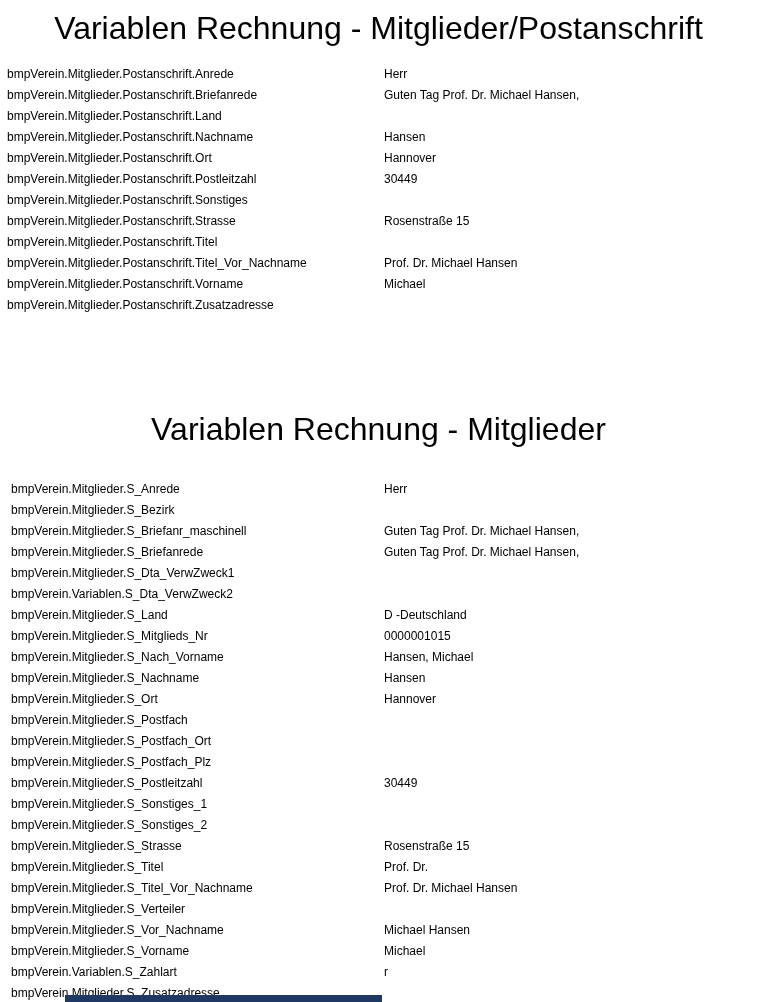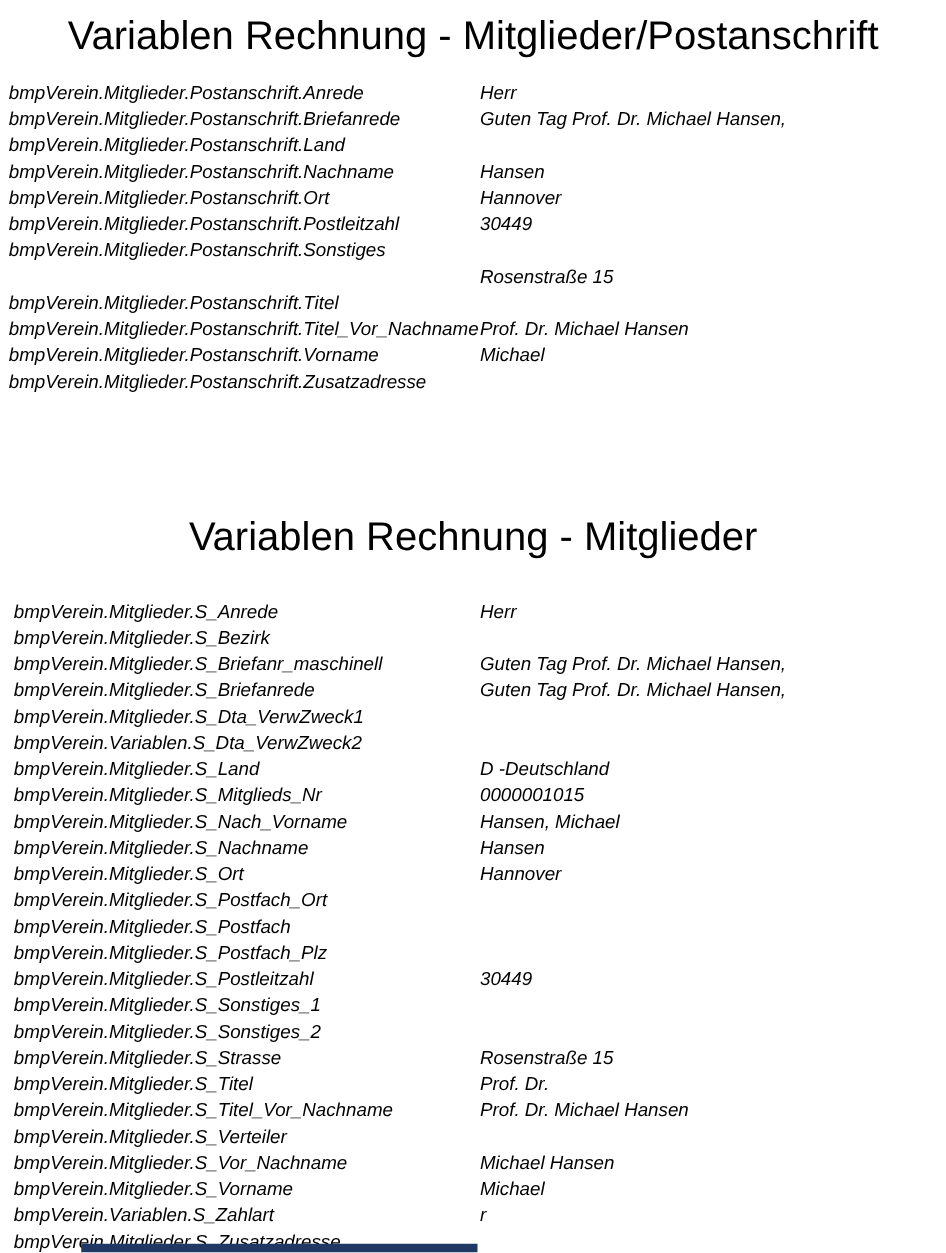--- a/index.html
+++ b/index.html
@@ -27,23 +27,22 @@
   .t2 { margin-top: 99px; }
   .var-list {
     position: relative;
   }
   .s1 { margin-top: 21px; --name-left: 7px; }
   .s2 { margin-top: 35px; --name-left: 11px; }
   .var-row {
     position: relative;
     height: 21px;
     line-height: 21px;
-    font-size: 15px;
+    font-size: 12px;
     white-space: nowrap;
-    font-style: italic;
   }
   .var-name {
     position: absolute;
     left: var(--name-left);
     top: 0;
   }
   .var-value {
     position: absolute;
     left: 384px;
     top: 0;
@@ -93,20 +92,21 @@
     <span class="var-name">bmpVerein.Mitglieder.Postanschrift.Postleitzahl</span>
     <span class="var-value">30449</span>
   </div>
 
   <div class="var-row">
     <span class="var-name">bmpVerein.Mitglieder.Postanschrift.Sonstiges</span>
     <span class="var-value"></span>
   </div>
 
   <div class="var-row">
+    <span class="var-name">bmpVerein.Mitglieder.Postanschrift.Strasse</span>
     <span class="var-value">Rosenstraße 15</span>
   </div>
 
   <div class="var-row">
     <span class="var-name">bmpVerein.Mitglieder.Postanschrift.Titel</span>
     <span class="var-value"></span>
   </div>
 
   <div class="var-row">
     <span class="var-name">bmpVerein.Mitglieder.Postanschrift.Titel_Vor_Nachname</span>
@@ -176,26 +176,26 @@
     <span class="var-name">bmpVerein.Mitglieder.S_Nachname</span>
     <span class="var-value">Hansen</span>
   </div>
 
   <div class="var-row">
     <span class="var-name">bmpVerein.Mitglieder.S_Ort</span>
     <span class="var-value">Hannover</span>
   </div>
 
   <div class="var-row">
+    <span class="var-name">bmpVerein.Mitglieder.S_Postfach</span>
+    <span class="var-value"></span>
+  </div>
+
+  <div class="var-row">
     <span class="var-name">bmpVerein.Mitglieder.S_Postfach_Ort</span>
-    <span class="var-value"></span>
-  </div>
-
-  <div class="var-row">
-    <span class="var-name">bmpVerein.Mitglieder.S_Postfach</span>
     <span class="var-value"></span>
   </div>
 
   <div class="var-row">
     <span class="var-name">bmpVerein.Mitglieder.S_Postfach_Plz</span>
     <span class="var-value"></span>
   </div>
 
   <div class="var-row">
     <span class="var-name">bmpVerein.Mitglieder.S_Postleitzahl</span>

